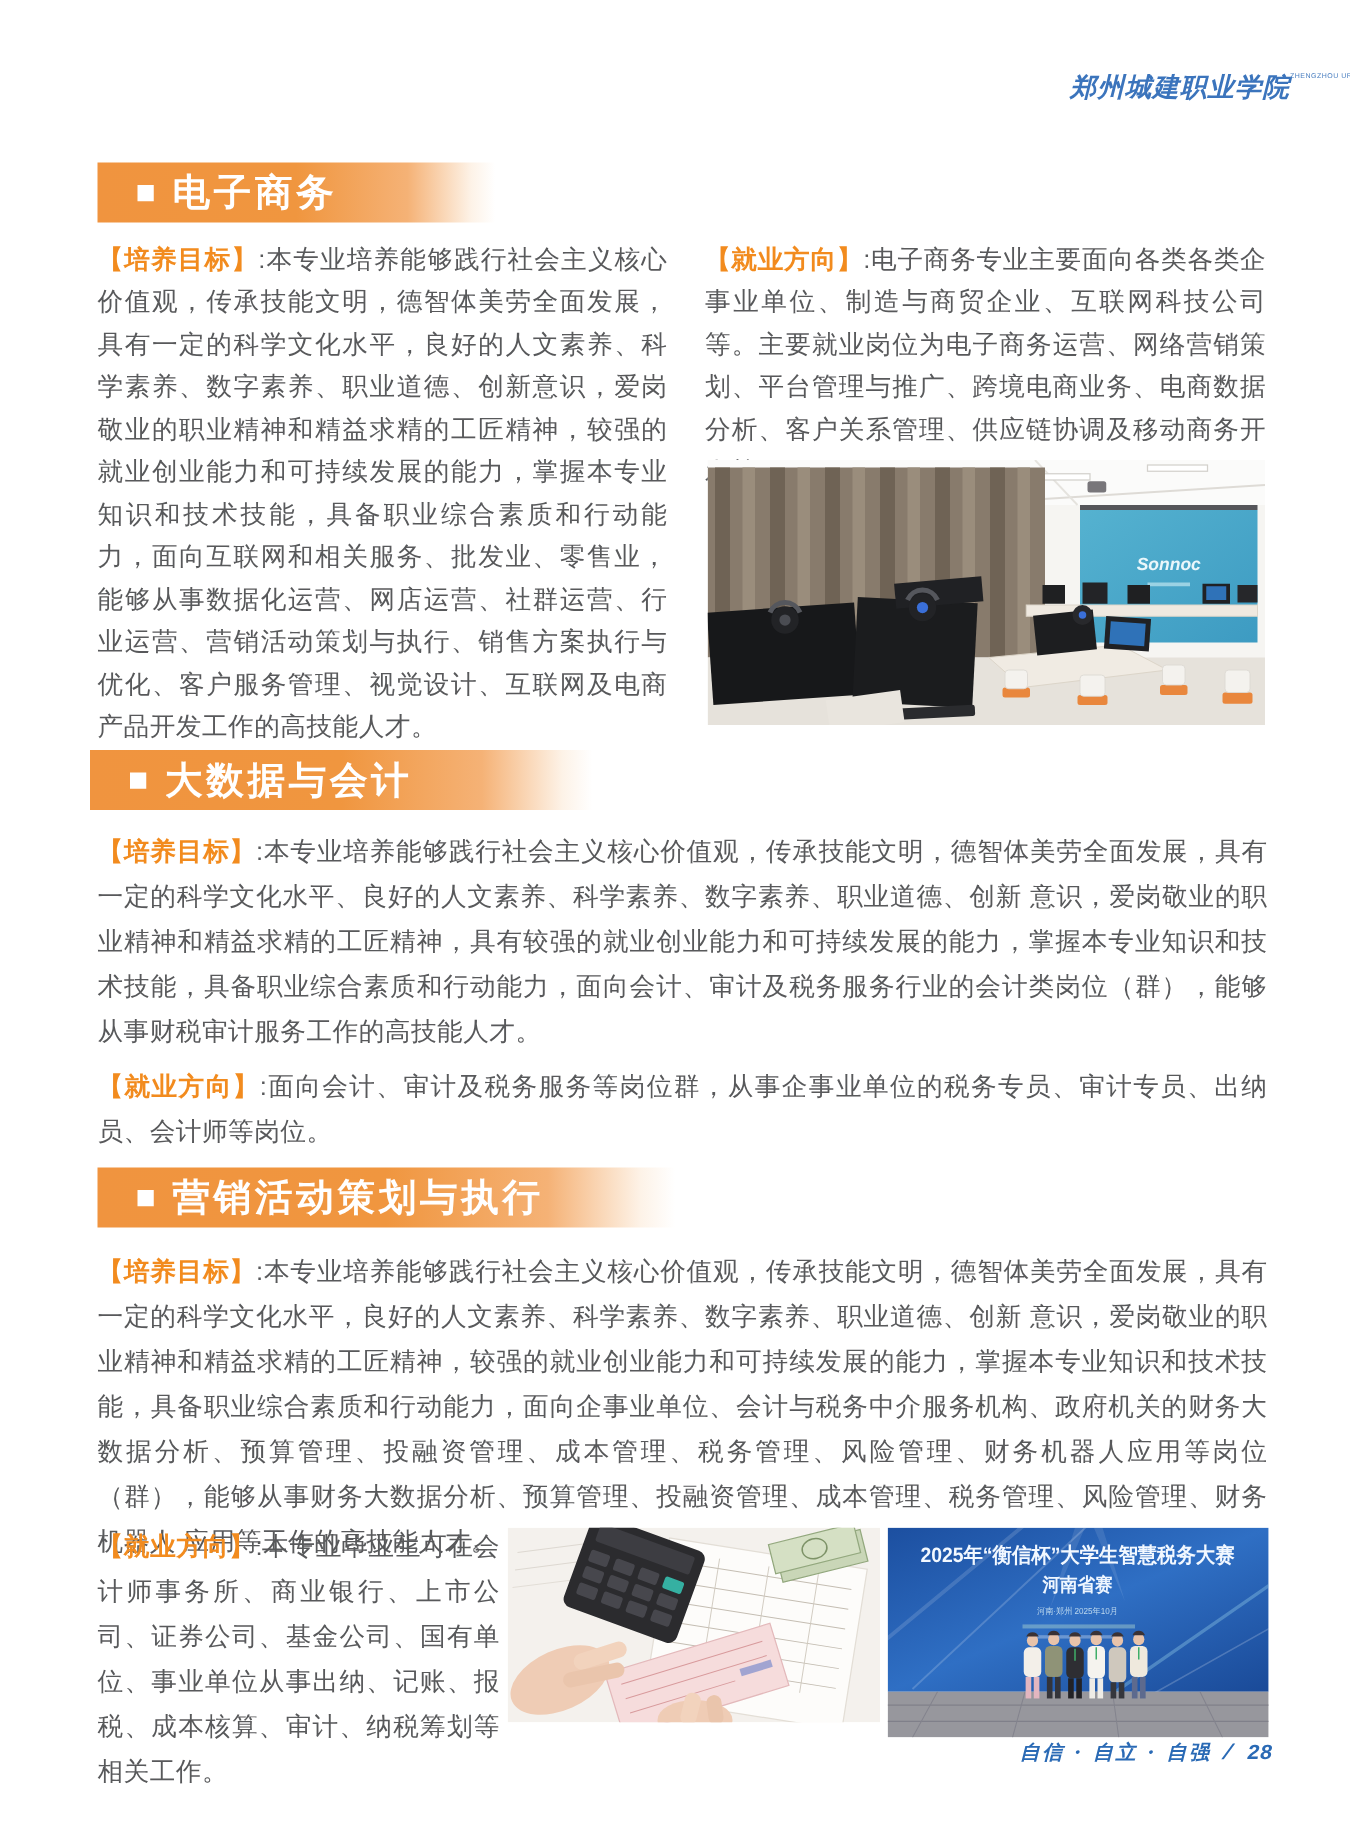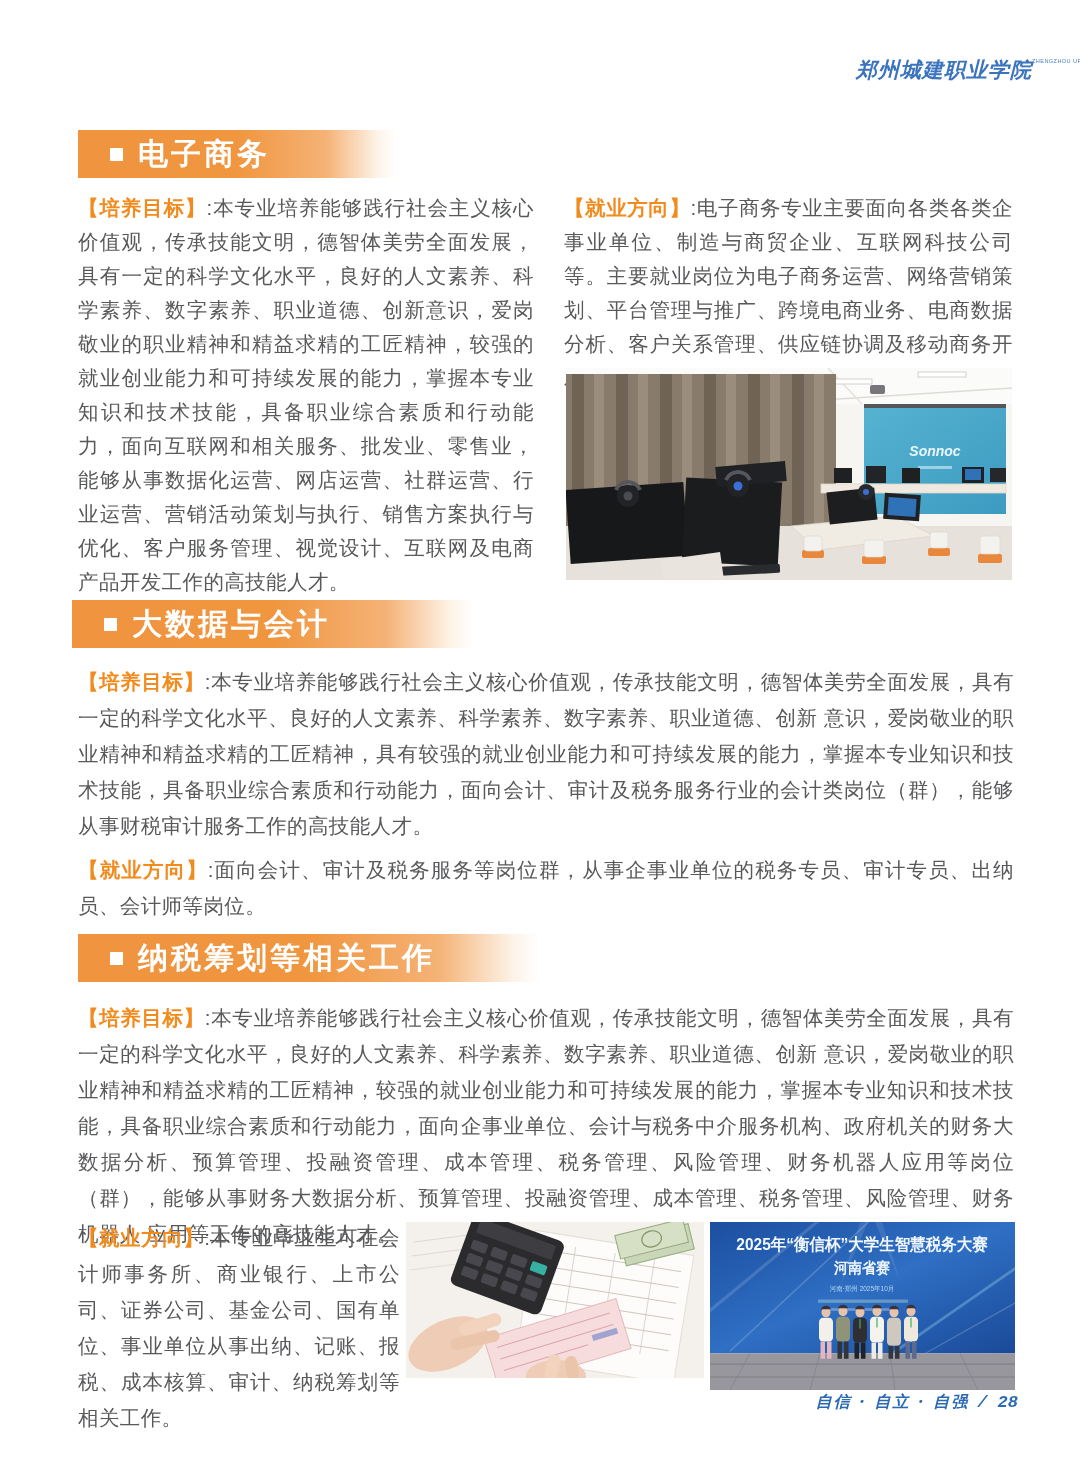--- a/index.html
+++ b/index.html
@@ -155,21 +155,21 @@
   <div class="para lh-wide" style="left:78px; top:664px; width:936px;">
     <span class="label">【培养目标】</span><span>:本专业培养能够践行社会主义核心价值观，传承技能文明，德智体美劳全面发展，具有一定的科学文化水平、良好的人文素养、科学素养、数字素养、职业道德、创新 意识，爱岗敬业的职业精神和精益求精的工匠精神，具有较强的就业创业能力和可持续发展的能力，掌握本专业知识和技术技能，具备职业综合素质和行动能力，面向会计、审计及税务服务行业的会计类岗位（群），能够从事财税审计服务工作的高技能人才。</span>
   </div>
 
   <div class="para lh-wide" style="left:78px; top:852px; width:936px;">
     <span class="label">【就业方向】</span><span>:面向会计、审计及税务服务等岗位群，从事企事业单位的税务专员、审计专员、出纳员、会计师等岗位。</span>
   </div>
 
   <div class="sec-header" style="left:78px; top:934px; width:462px;">
     <span class="bullet"></span>
-    <span>纳税筹划等相关工作</span>
+    <span>营销活动策划与执行</span>
   </div>
 
   <div class="para lh-wide" style="left:78px; top:1000px; width:936px;">
     <span class="label">【培养目标】</span><span>:本专业培养能够践行社会主义核心价值观，传承技能文明，德智体美劳全面发展，具有一定的科学文化水平，良好的人文素养、科学素养、数字素养、职业道德、创新 意识，爱岗敬业的职业精神和精益求精的工匠精神，较强的就业创业能力和可持续发展的能力，掌握本专业知识和技术技能，具备职业综合素质和行动能力，面向企事业单位、会计与税务中介服务机构、政府机关的财务大数据分析、预算管理、投融资管理、成本管理、税务管理、风险管理、财务机器人应用等岗位（群），能够从事财务大数据分析、预算管理、投融资管理、成本管理、税务管理、风险管理、财务机器人 应用等工作的高技能人才。</span>
   </div>
 
   <div class="para lh-wide" style="left:78px; top:1220px; width:322px; line-height:36px;">
     <span class="label">【就业方向】</span><span>:本专业毕业生可在会计师事务所、商业银行、上市公司、证券公司、基金公司、国有单位、事业单位从事出纳、记账、报税、成本核算、审计、纳税筹划等相关工作。</span>
   </div>
 

